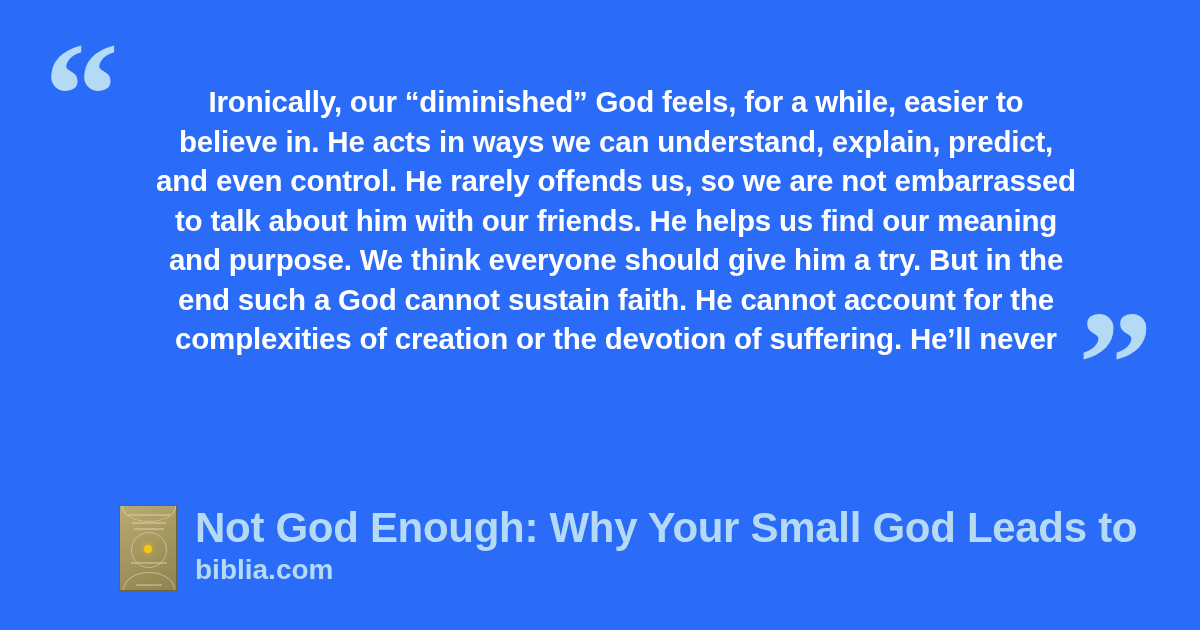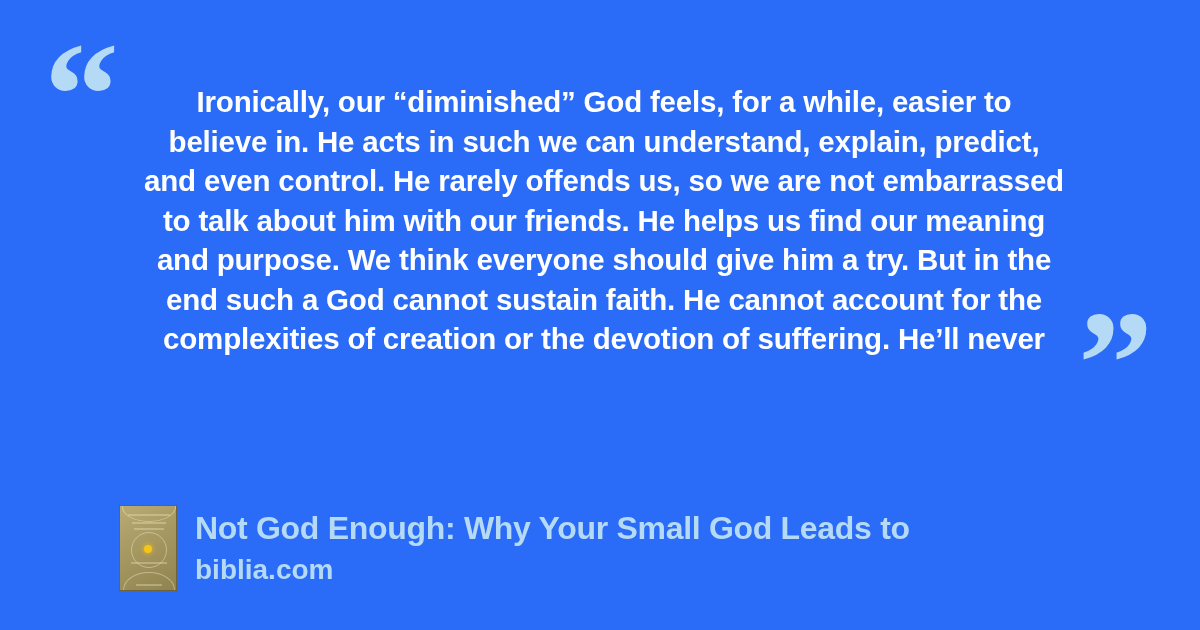--- a/index.html
+++ b/index.html
@@ -39,21 +39,21 @@
     top: 20px;
   }
   #quote-close {
     left: 1078px;
     top: 288px;
   }
 
   
   #quote-block {
     position: absolute;
-    left: 104px;
+    left: 116px;
     top: 82px;
     width: 1000px;
     text-align: center;
   }
   .quote-line {
     color: #ffffff;
     font-family: "Liberation Sans", sans-serif;
     font-weight: 700;
     font-size: 29.5px;
     line-height: 39.5px;
@@ -119,21 +119,21 @@
   #book-cover .tline-5 { left: 16px; top: 78px; width: 26px; height: 1.5px; }
 
   #footer-text {
     margin-left: 18px;
     min-width: 0;
   }
   #book-title {
     color: #b5daf5;
     font-family: "Liberation Sans", sans-serif;
     font-weight: 700;
-    font-size: 32px;
+    font-size: 42px;
     line-height: 46px;
     white-space: nowrap;
     letter-spacing: -0.3px;
   }
   #source-name {
     color: #b5daf5;
     font-family: "Liberation Sans", sans-serif;
     font-weight: 700;
     font-size: 28px;
     line-height: 30px;
@@ -143,21 +143,21 @@
 </style>
 </head>
 <body>
 
 <div id="card">
 
   <span id="quote-open" class="quote-mark">“</span>
 
   <div id="quote-block">
     <div class="quote-line">Ironically, our “diminished” God feels, for a while, easier to</div>
-    <div class="quote-line">believe in. He acts in such we can understand, explain, predict,</div>
+    <div class="quote-line">believe in. He acts in ways we can understand, explain, predict,</div>
     <div class="quote-line">and even control. He rarely offends us, so we are not embarrassed</div>
     <div class="quote-line">to talk about him with our friends. He helps us find our meaning</div>
     <div class="quote-line">and purpose. We think everyone should give him a try. But in the</div>
     <div class="quote-line">end such a God cannot sustain faith. He cannot account for the</div>
     <div class="quote-line">complexities of creation or the devotion of suffering. He’ll never</div>
   </div>
 
   <span id="quote-close" class="quote-mark">”</span>
 
   <div id="footer">

